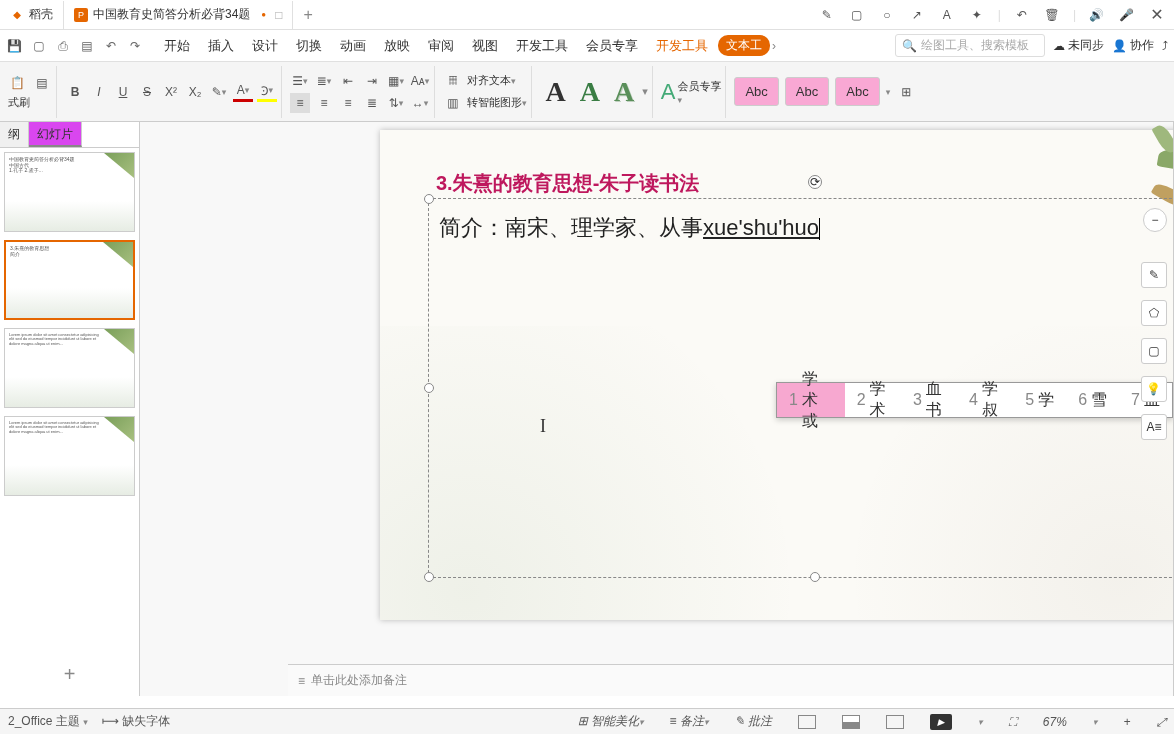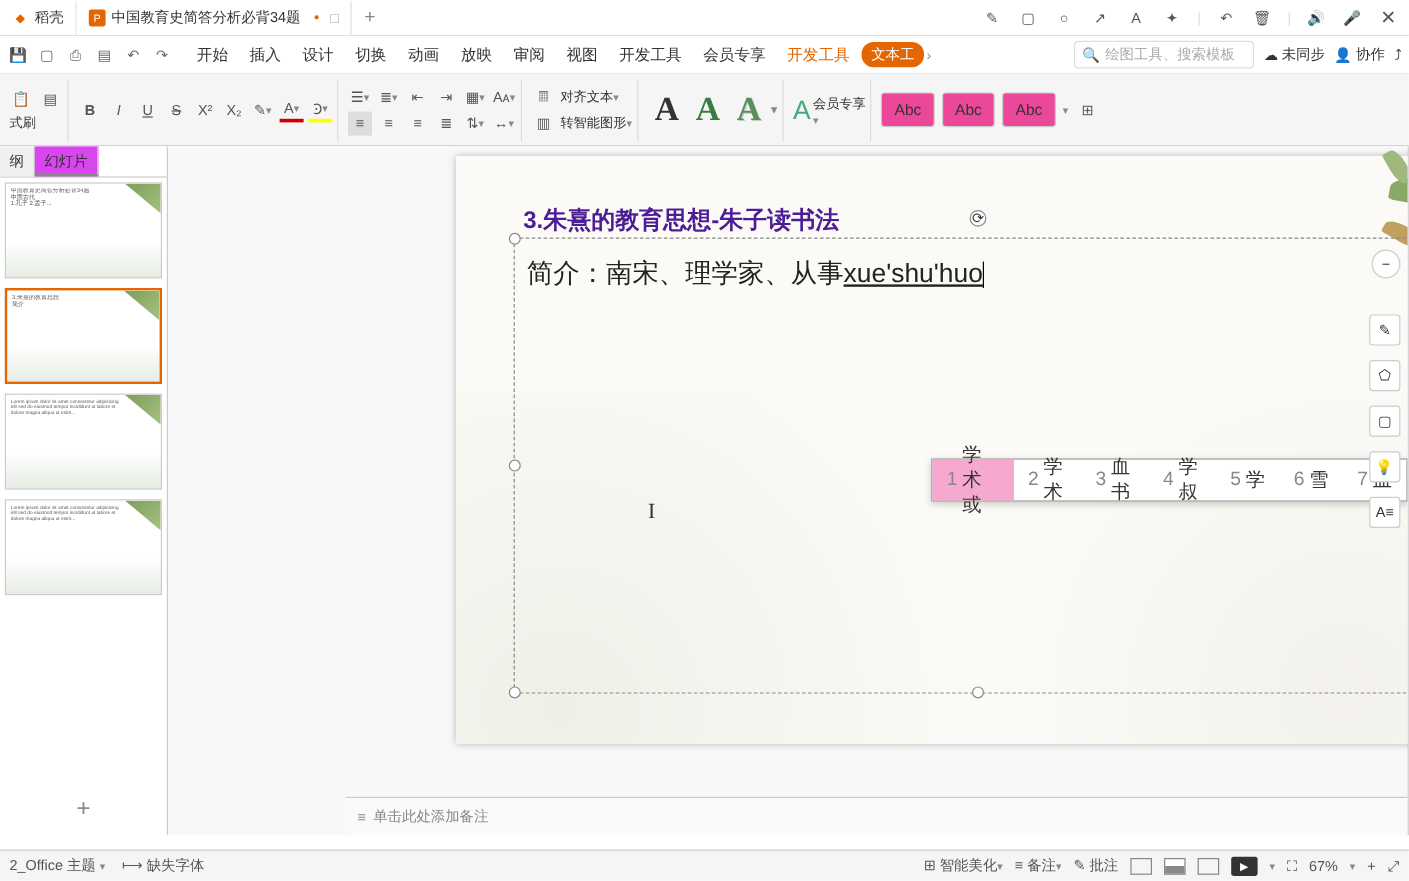--- a/index.html
+++ b/index.html
@@ -22,60 +22,60 @@
 .quick-icon { width: 18px; height: 18px; cursor: pointer; display: inline-flex; align-items: center; justify-content: center; color: #666; }
 
 .toolbar { height: 60px; display: flex; align-items: center; background: #f5f5f5; border-bottom: 1px solid #ccc; padding: 0 4px; gap: 4px; }
 .tool-group { display: flex; flex-direction: column; gap: 2px; padding: 0 4px; border-right: 1px solid #ddd; height: 52px; justify-content: center; }
 .tool-row { display: flex; gap: 4px; align-items: center; }
 .tool-btn { min-width: 20px; height: 20px; cursor: pointer; display: inline-flex; align-items: center; justify-content: center; font-size: 12px; color: #555; }
 .font-sel { width: 110px; height: 22px; border: 1px solid #ccc; background: #fff; padding: 0 4px; font-size: 12px; }
 .size-sel { width: 44px; height: 22px; border: 1px solid #ccc; background: #fff; padding: 0 4px; font-size: 12px; }
 .text-art { font-size: 28px; font-weight: bold; font-family: serif; padding: 0 6px; }
 .art-a1 { color: #333; } .art-a2 { color: #3a7d44; } .art-a3 { color: #5a8f5a; text-shadow: 1px 1px 0 #c0d0c0; }
-.abc-box { border: 1px solid #ccc; background: #ec4899; padding: 6px 10px; border-radius: 3px; font-size: 13px; cursor: pointer; }
+.abc-box { border: 1px solid #ccc; background: #f9a8d4; padding: 6px 10px; border-radius: 3px; font-size: 13px; cursor: pointer; }
 .text-fx-col { display: flex; flex-direction: column; gap: 1px; font-size: 11px; }
 
 .workspace { position: absolute; top: 122px; left: 0; right: 0; bottom: 38px; display: flex; background: #fff; }
 .left-panel { width: 140px; border-right: 1px solid #ccc; background: #fff; display: flex; flex-direction: column; }
 .panel-tabs { display: flex; height: 26px; border-bottom: 1px solid #ccc; }
 .panel-tab { padding: 4px 8px; font-size: 12px; cursor: pointer; border-right: 1px solid #ccc; background:#f0f0f0;}
 .panel-tab.active { background: #d946ef; border-bottom: 2px solid #888;}
 .thumbs { flex: 1; overflow-y: auto; padding: 4px; }
 .thumb { border: 1px solid #ccc; background: #fff; margin-bottom: 8px; height: 80px; position: relative; cursor: pointer; }
 .thumb.sel { border: 2px solid #e56600; }
 .thumb-leaf { position: absolute; top: 0; right: 0; width: 30px; height: 25px; background: linear-gradient(135deg, #7a9f5a, #a8c080); clip-path: polygon(100% 0, 100% 100%, 0 0); }
 .thumb-deco { position:absolute; bottom:0; left:0; width:100%; height:30px; background: linear-gradient(0deg, rgba(90,130,70,0.15), transparent);}
 .add-slide { text-align: center; padding: 10px; font-size: 20px; color: #888; cursor: pointer; }
 
 .canvas-area { flex: 1; background: #f8f8f8; position: relative; overflow: hidden; border-right:1px solid #ccc;}
 .slide { position: absolute; left: 240px; top: 8px; width: 870px; height: 490px; background: #fbfaf6; box-shadow: 0 0 6px rgba(0,0,0,0.25); }
 .slide-leaves { position: absolute; top: 0; right: 0; width: 160px; height: 110px; }
 .leaf { position: absolute; background: #7a9f5a; border-radius: 50% 10% 50% 10%; }
 .slide-bg-deco { position:absolute; left:0; bottom:0; width:100%; height:60%; background: radial-gradient(circle at 10% 90%, rgba(90,130,70,0.08), transparent 40%), radial-gradient(circle at 85% 85%, rgba(120,100,70,0.06), transparent 35%);}
-.title-text { position: absolute; left: 56px; top: 40px; font-size: 20px; font-weight: bold; color: #4c1d95; }
+.title-text { position: absolute; left: 56px; top: 40px; font-size: 20px; font-weight: bold; color: #be185d; }
 .textbox { position: absolute; left: 48px; top: 68px; width: 774px; height: 380px; border: 1px dashed #888; }
 .handle { position: absolute; width: 10px; height: 10px; border: 1px solid #888; background: #fff; border-radius: 50%; }
 .rot-handle { position:absolute; left:50%; top:-24px; width:14px; height:14px; margin-left:-7px; border:1px solid #888; border-radius:50%; background:#fff; display:flex; align-items:center; justify-content:center;}
 .body-text { padding: 14px 10px; font-size: 22px; color: #222; }
 .body-text .ime { text-decoration: underline; }
 .cursor-caret { display:inline-block; width:1px; height:22px; background:#000; vertical-align:middle;}
 .ime-cands { position: absolute; left: 636px; top: 260px; background: #fff; border: 1px solid #999; box-shadow: 0 2px 6px rgba(0,0,0,0.2); display: flex; height: 36px; align-items: stretch; font-size: 16px; }
 .cand { padding: 6px 12px; display: flex; align-items: center; gap: 4px; }
 .cand.sel { background: #f7a8d0; }
 .cand .n { color: #888; }
 
 .right-rail { position: absolute; right: 6px; top: 140px; display: flex; flex-direction: column; gap: 12px; }
 .rail-btn { width: 26px; height: 26px; border: 1px solid #ccc; background: #fff; cursor: pointer; display: flex; align-items: center; justify-content: center; border-radius:3px;}
 .zoom-minus { position:absolute; right:6px; top:86px; width:24px; height:24px; border:1px solid #ccc; border-radius:50%; background:#fff; display:flex; align-items:center; justify-content:center; cursor:pointer;}
 
 .notes-bar { position:absolute; left:148px; right:0; bottom:0; height:32px; border-top:1px solid #ccc; background:#fafafa; display:flex; align-items:center; padding:0 10px; color:#888; gap:6px;}
 
 .statusbar { position: absolute; bottom: 0; left: 0; right: 0; height: 26px; background: #f5f5f5; border-top: 1px solid #ccc; display: flex; align-items: center; padding: 0 8px; gap: 14px; font-size: 12px; color: #555; }
-.status-right { margin-left: auto; display: flex; gap: 10px; align-items: center; }
+.status-right { margin-left: auto; display: flex; gap: 26px; align-items: center; font-style: italic; }
 .view-btn { width: 18px; height: 14px; border: 1px solid #888; cursor: pointer; }
 .play-btn { width: 22px; height: 16px; background: #333; color: #fff; display: inline-flex; align-items: center; justify-content: center; font-size: 9px; cursor: pointer; border-radius:2px;}
 .drop { font-size:9px; color:#888; cursor:pointer;}
 
 .thumb-text { position:absolute; top:4px; left:4px; font-size:5px; color:#555; line-height:1.1; width:90px; overflow:hidden;}
 .text-cursor-i { position:absolute; left:400px; top:294px; font-family: serif; font-size:18px; color:#333;}
 </style>
 </head>
 <body>
 

